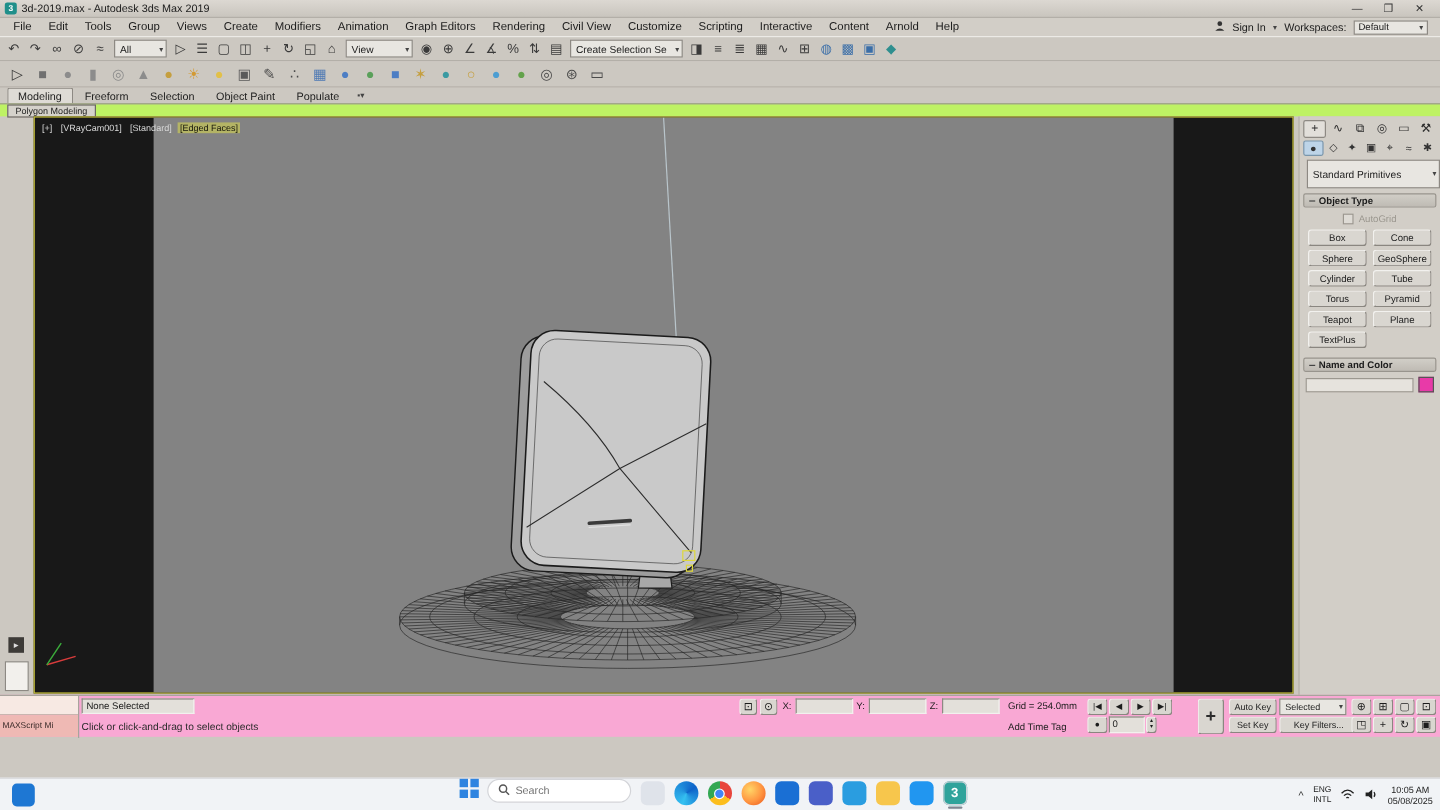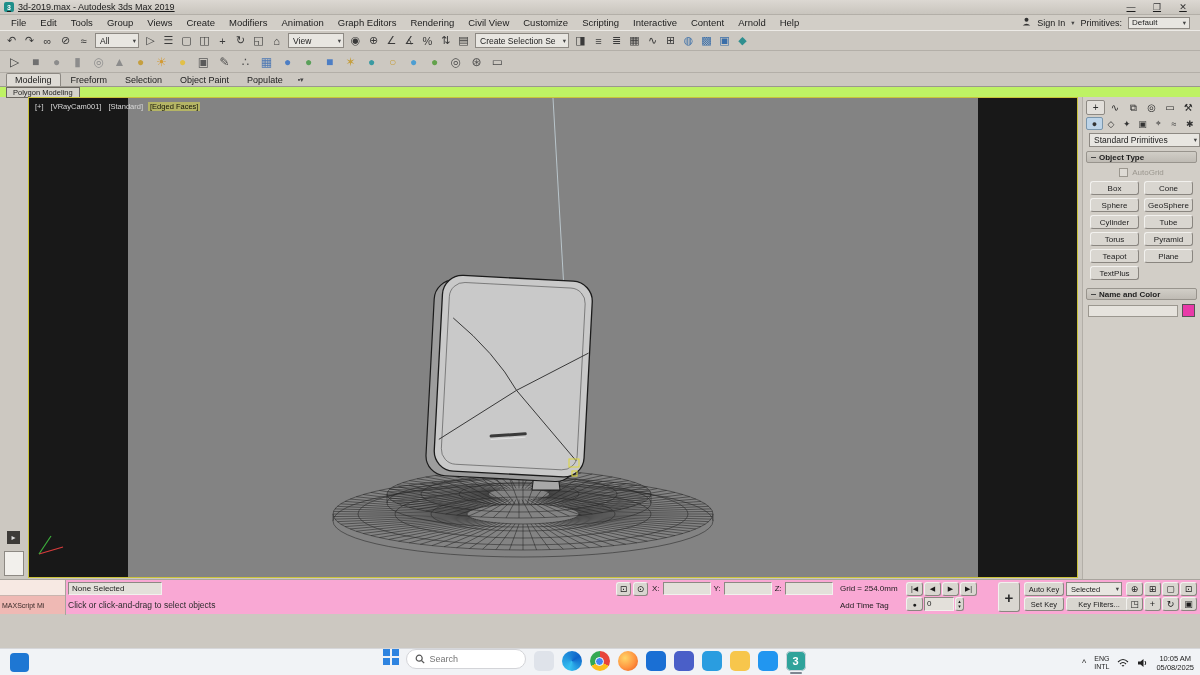--- a/index.html
+++ b/index.html
@@ -3,21 +3,21 @@
 <meta charset="utf-8">
 <style>
   * { box-sizing:border-box; margin:0; padding:0; }
   html,body { width:1200px; height:675px; }
   .screen { position:relative; width:1200px; height:675px; overflow:hidden;
             background:#ccc8c1; font-family:"Liberation Sans","DejaVu Sans",sans-serif; color:#1c1c1c; }
 
   
   .titlebar { position:absolute; left:0; top:0; right:0; height:15px;
               background:linear-gradient(#dcd8d2,#c9c5be); display:flex; align-items:center;
-              padding:0 4px; font-size:9px; border-bottom:1px solid #b3afa8;text-decoration:underline;}
+              padding:0 4px; font-size:9px; border-bottom:1px solid #b3afa8;}
   .app-badge { width:10px; height:10px; background:#1f8f8a; color:#fff; font-size:7px; font-weight:bold;
                display:flex; align-items:center; justify-content:center; border-radius:2px; margin-right:4px;}
   .win-controls { margin-left:auto; display:flex; }
   .win-btn { width:26px; height:14px; display:flex; align-items:center; justify-content:center;
              font-size:9px; color:#333; }
 
   
   .menubar { position:absolute; left:0; top:15px; right:0; height:15px; background:#d2cec7;
              display:flex; align-items:center; font-size:9.5px; padding-left:4px; }
   .menu-item { padding:0 7px; cursor:default; }
@@ -68,21 +68,21 @@
 
   
   .cmdpanel { position:absolute; left:1082px; top:97px; width:118px; height:495px; background:#d2cec7;
               border-left:1px solid #b3afa8; padding:3px 3px; font-size:8px; }
   .cp-tabs { display:flex; gap:1px; height:15px; margin-bottom:2px; }
   .cp-tab { flex:1; display:flex; align-items:center; justify-content:center; font-size:10px; color:#2c2c2c; }
   .cp-tab.active { background:#e2dfda; border:1px solid #8d8983; border-radius:2px; }
   .cp-subtabs { display:flex; gap:1px; height:13px; margin-bottom:3px; }
   .cp-subtab { flex:1; display:flex; align-items:center; justify-content:center; font-size:9px; color:#333; }
   .cp-subtab.active { background:#bdd4e8; border:1px solid #7a96ac; border-radius:2px; }
-  .cp-cat { width:100%; height:14px; margin-bottom:2px; }
+  .cp-cat { width:100%; height:24px; margin-bottom:2px; }
   .rollout-h { height:12px; background:linear-gradient(#d1cec7,#bfbbb4); border:1px solid #98948d;
                border-radius:2px; font-size:8px; font-weight:bold; display:flex; align-items:center;
                padding:0 4px; margin-top:4px; }
   .rollout-h::before { content:""; width:5px; height:1px; background:#444; margin-right:3px; }
   .autogrid { display:flex; align-items:center; justify-content:center; gap:4px; height:13px;
               font-size:8px; color:#9b978f; margin-top:3px; }
   .autogrid .cb { width:9px; height:9px; background:#dedbd5; border:1px solid #9b978f; }
   .prim-grid { display:grid; grid-template-columns:1fr 1fr; gap:3px 5px; padding:2px 4px 4px; }
   .prim-btn, .btn3d { background:#d9d6d0; border:1px solid; border-color:#f2f1ee #8a8680 #8a8680 #f2f1ee;
              border-radius:3px; font-size:8px; color:#1c1c1c; font-family:inherit; }
@@ -204,21 +204,21 @@
       </div>
     <div class="menu-right">
       <span>
         <svg width="9" height="9" viewBox="0 0 10 10">
             <circle cx="5" cy="3" r="2.2" fill="#333"></circle>
             <path d="M0.8 9.5 Q5 5.5 9.2 9.5 Z" fill="#333"></path>
           </svg>
       </span>
       <span>Sign In</span>
       <span class="caret">▾</span>
-      <span>Primitives:</span>
+      <span>Workspaces:</span>
       <span class="ws-dd">
         <span>Default</span>
         <span class="caret">▾</span>
       </span>
     </div>
   </div>
 
   <div class="toolbar1">
     <div class="tgroup">
 

